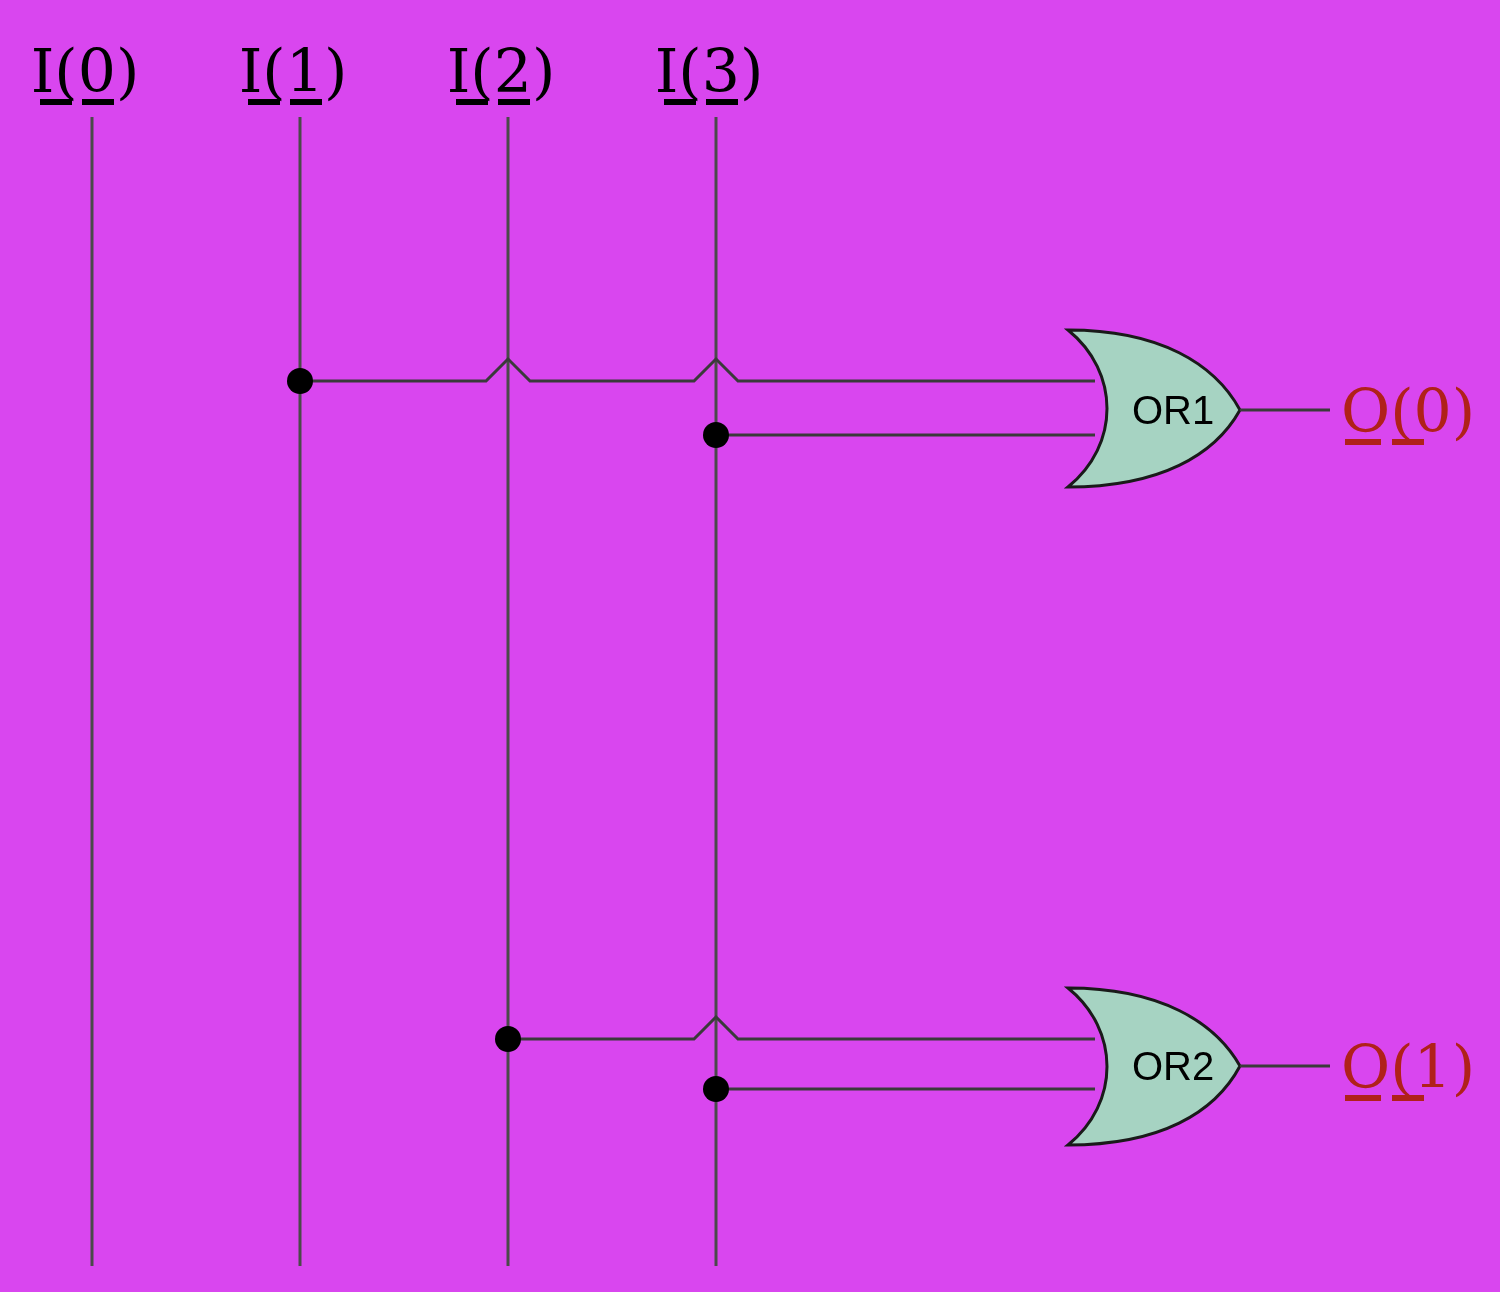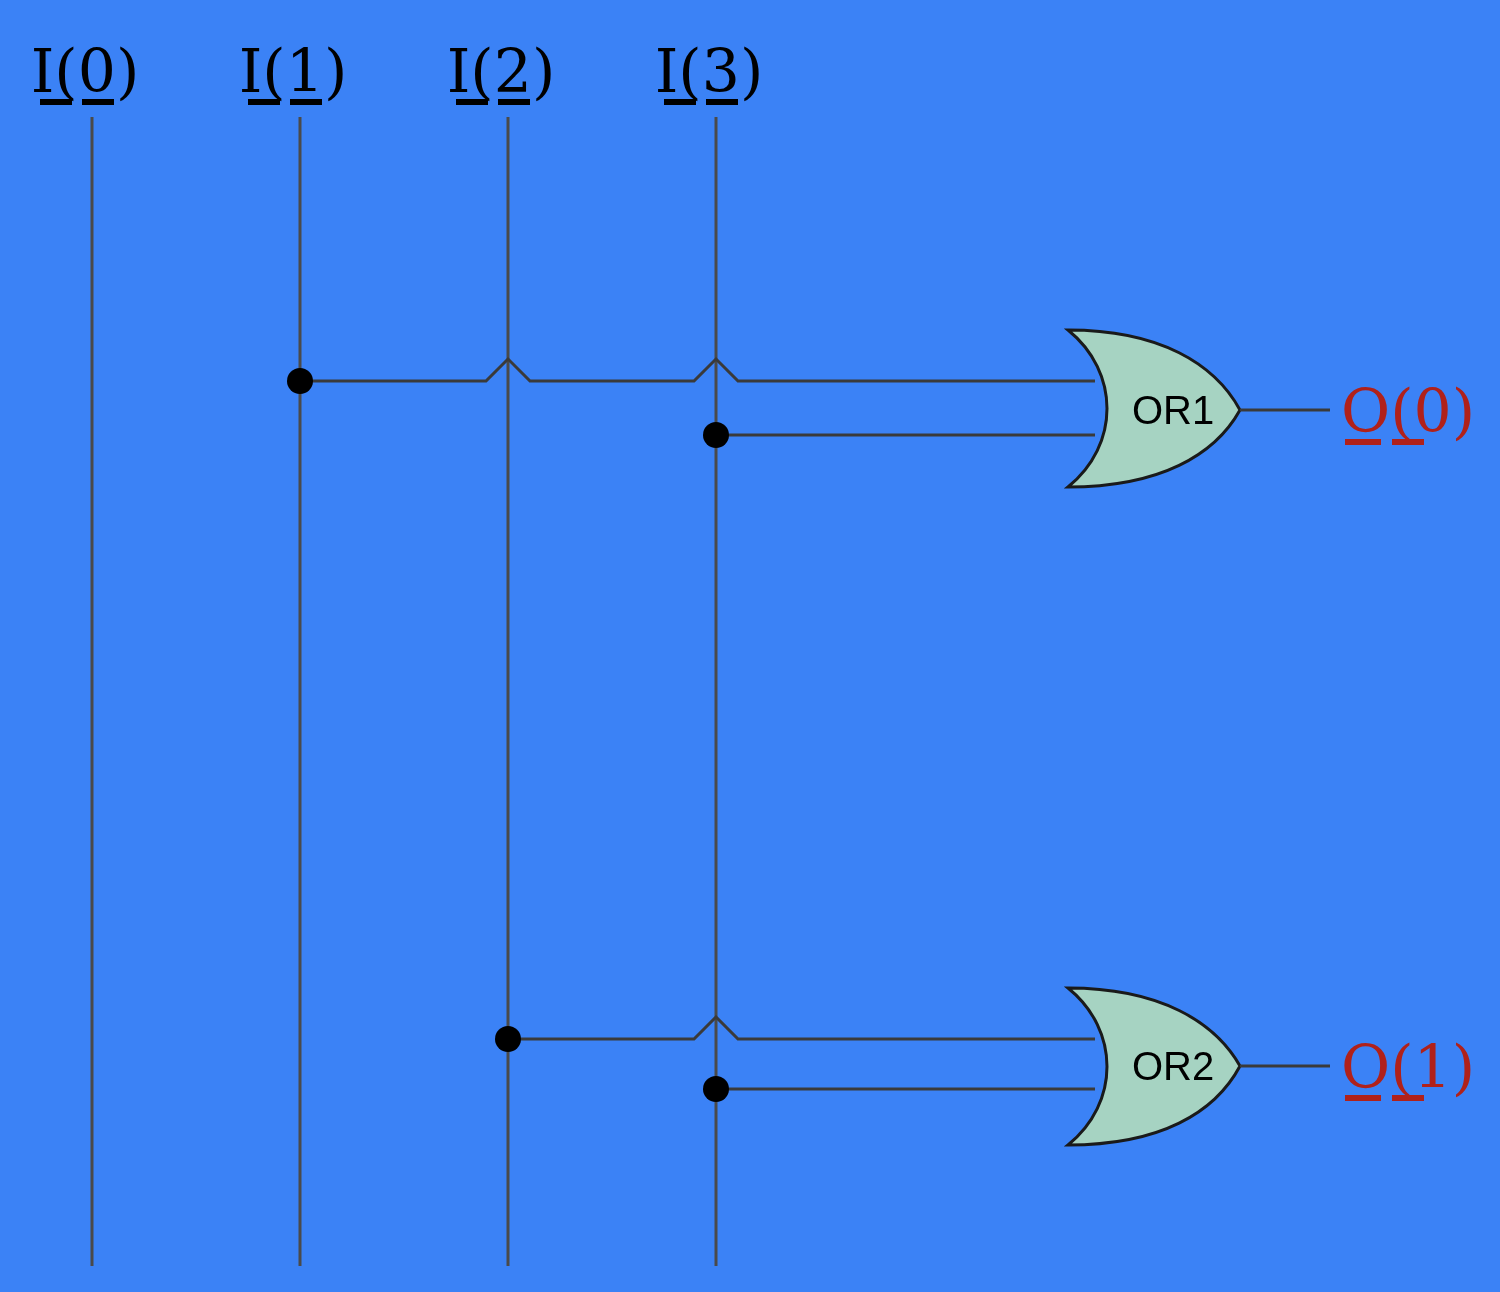--- a/index.html
+++ b/index.html
@@ -7,21 +7,21 @@
     padding: 0;
     background: #ffffff;
   }
   body {
     font-family: "Liberation Sans", sans-serif;
   }
   #canvas {
     position: relative;
     width: 1500px;
     height: 1292px;
-    background: #3b82f6;
+    background: #d946ef;
     overflow: hidden;
   }
   #schematic {
     position: absolute;
     top: 0;
     left: 0;
     width: 1500px;
     height: 1292px;
   }
   .io-label {

